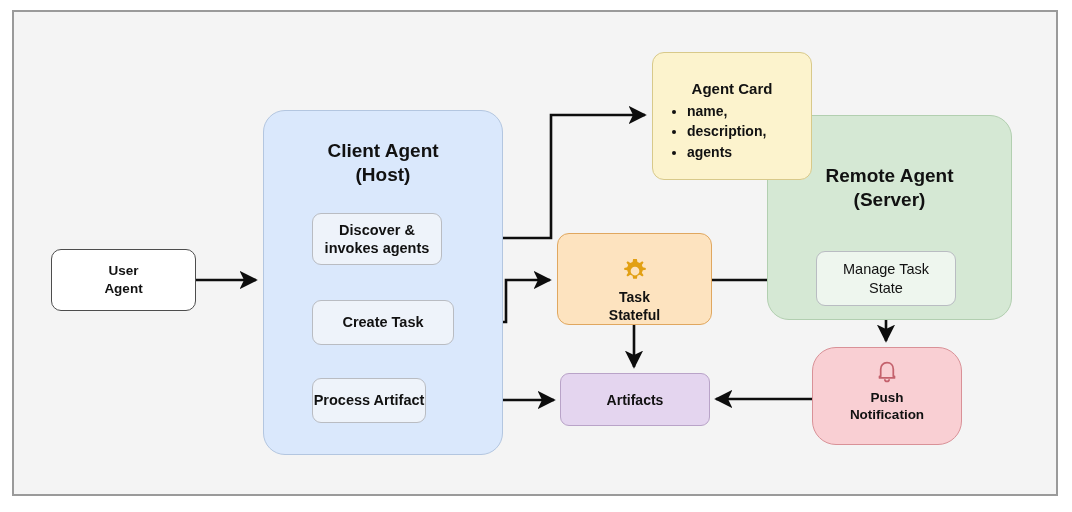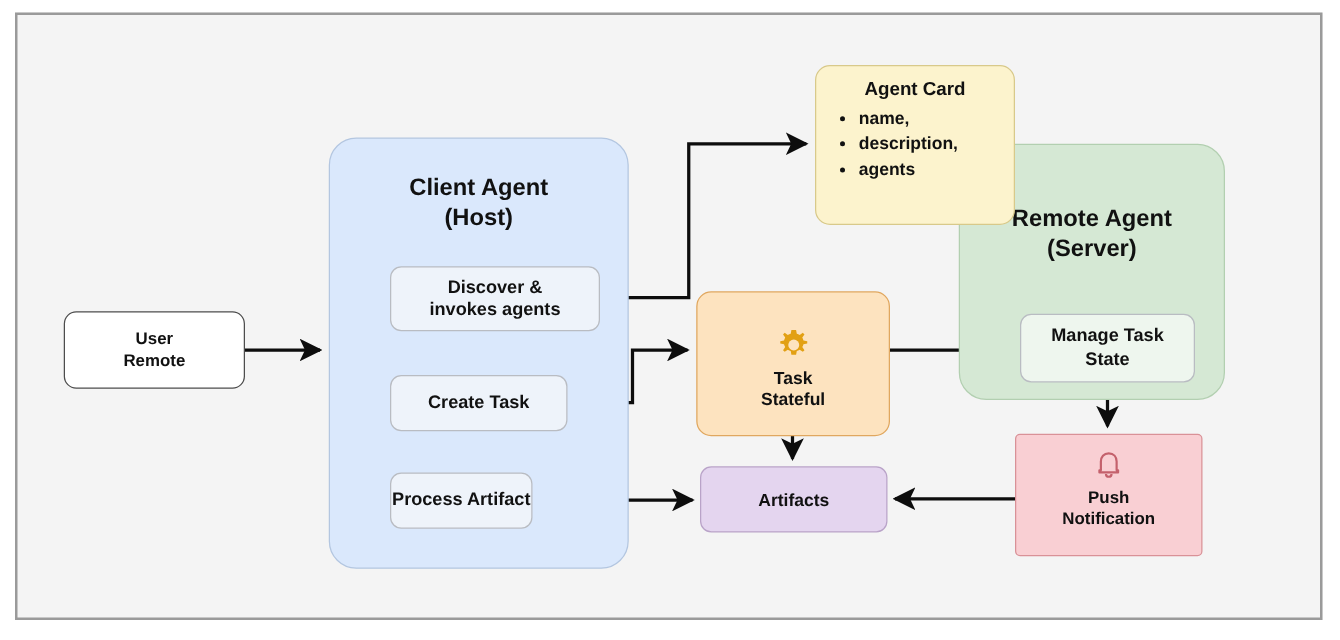--- a/index.html
+++ b/index.html
@@ -71,51 +71,51 @@
     height: 345px;
     background: #dae8fc;
     border: 1px solid #b3c6e0;
   }
   #client-agent-title { top: 28px; }
 
   
   #remote-agent-group {
     left: 767px;
     top: 115px;
-    width: 213px;
+    width: 245px;
     height: 205px;
     background: #d5e8d4;
     border: 1px solid #b2cfb0;
   }
   #remote-agent-title { top: 48px; }
 
   
   .sub-box {
     background: #eef3fa;
     border: 1px solid #b9bcc2;
     border-radius: 9px;
     font-weight: bold;
     font-size: 14.5px;
     line-height: 1.26;
     white-space: pre-line;
   }
 
-  #discover-box { left: 312px; top: 213px; width: 168px; height: 52px; }
+  #discover-box { left: 312px; top: 213px; width: 130px; height: 52px; }
   #create-task-box { left: 312px; top: 300px; width: 142px; height: 45px; }
   #process-artifact-box { left: 312px; top: 378px; width: 114px; height: 45px; }
 
   #manage-task-state-box {
     left: 816px;
     top: 251px;
     width: 140px;
     height: 55px;
     background: #eef6ee;
     border: 1px solid #b9bcc2;
     border-radius: 9px;
-    font-weight: bold;
+    font-weight: normal;
     font-size: 14.5px;
     line-height: 1.26;
     white-space: pre-line;
   }
 
   
   #user-prompt-box {
     left: 51px;
     top: 249px;
     width: 145px;
@@ -132,21 +132,21 @@
   
   #agent-card-box {
     left: 652px;
     top: 52px;
     width: 160px;
     height: 128px;
     background: #fcf3cd;
     border: 1px solid #d8c98a;
     border-radius: 12px;
     align-items: flex-start;
-    justify-content: flex-start;
+    justify-content: center;
     padding: 10px 0 0 0;
   }
   #agent-card-title {
     width: 100%;
     text-align: center;
     font-weight: bold;
     font-size: 15px;
     margin-bottom: 4px;
   }
   #agent-card-list {
@@ -157,25 +157,25 @@
     font-size: 14px;
     line-height: 1.45;
   }
   #agent-card-list li { margin: 0; }
 
   
   #task-stateful-box {
     left: 557px;
     top: 233px;
     width: 155px;
-    height: 116px;
+    height: 92px;
     background: #fde3bf;
     border: 1px solid #e0a75f;
     border-radius: 12px;
-    justify-content: center;
+    justify-content: flex-end;
     padding-top: 8px;
   }
   #task-stateful-label {
     font-weight: bold;
     font-size: 14px;
     line-height: 1.25;
     white-space: pre-line;
     margin-top: 2px;
   }
 
@@ -193,21 +193,21 @@
   }
 
   
   #push-notification-box {
     left: 812px;
     top: 347px;
     width: 150px;
     height: 98px;
     background: #f9cfd3;
     border: 1px solid #d99197;
-    border-radius: 4px;
+    border-radius: 24px;
     justify-content: flex-start;
     padding-top: 11px;
   }
   #push-notification-label {
     font-weight: bold;
     font-size: 13.5px;
     line-height: 1.25;
     white-space: pre-line;
     margin-top: 3px;
   }
@@ -253,21 +253,21 @@
   <div class="group-title" id="client-agent-title">Client Agent
 (Host)</div>
 </div>
 
 <div class="group-box" id="remote-agent-group">
   <div class="group-title" id="remote-agent-title">Remote Agent
 (Server)</div>
 </div>
 
 <div class="node" id="user-prompt-box">User
-Remote</div>
+Agent</div>
 
 <div class="node sub-box" id="discover-box">Discover &amp;
 invokes agents</div>
 
 <div class="node sub-box" id="create-task-box">Create Task</div>
 
 <div class="node sub-box" id="process-artifact-box">Process Artifact</div>
 
 <div class="node" id="manage-task-state-box">Manage Task
 State</div>

